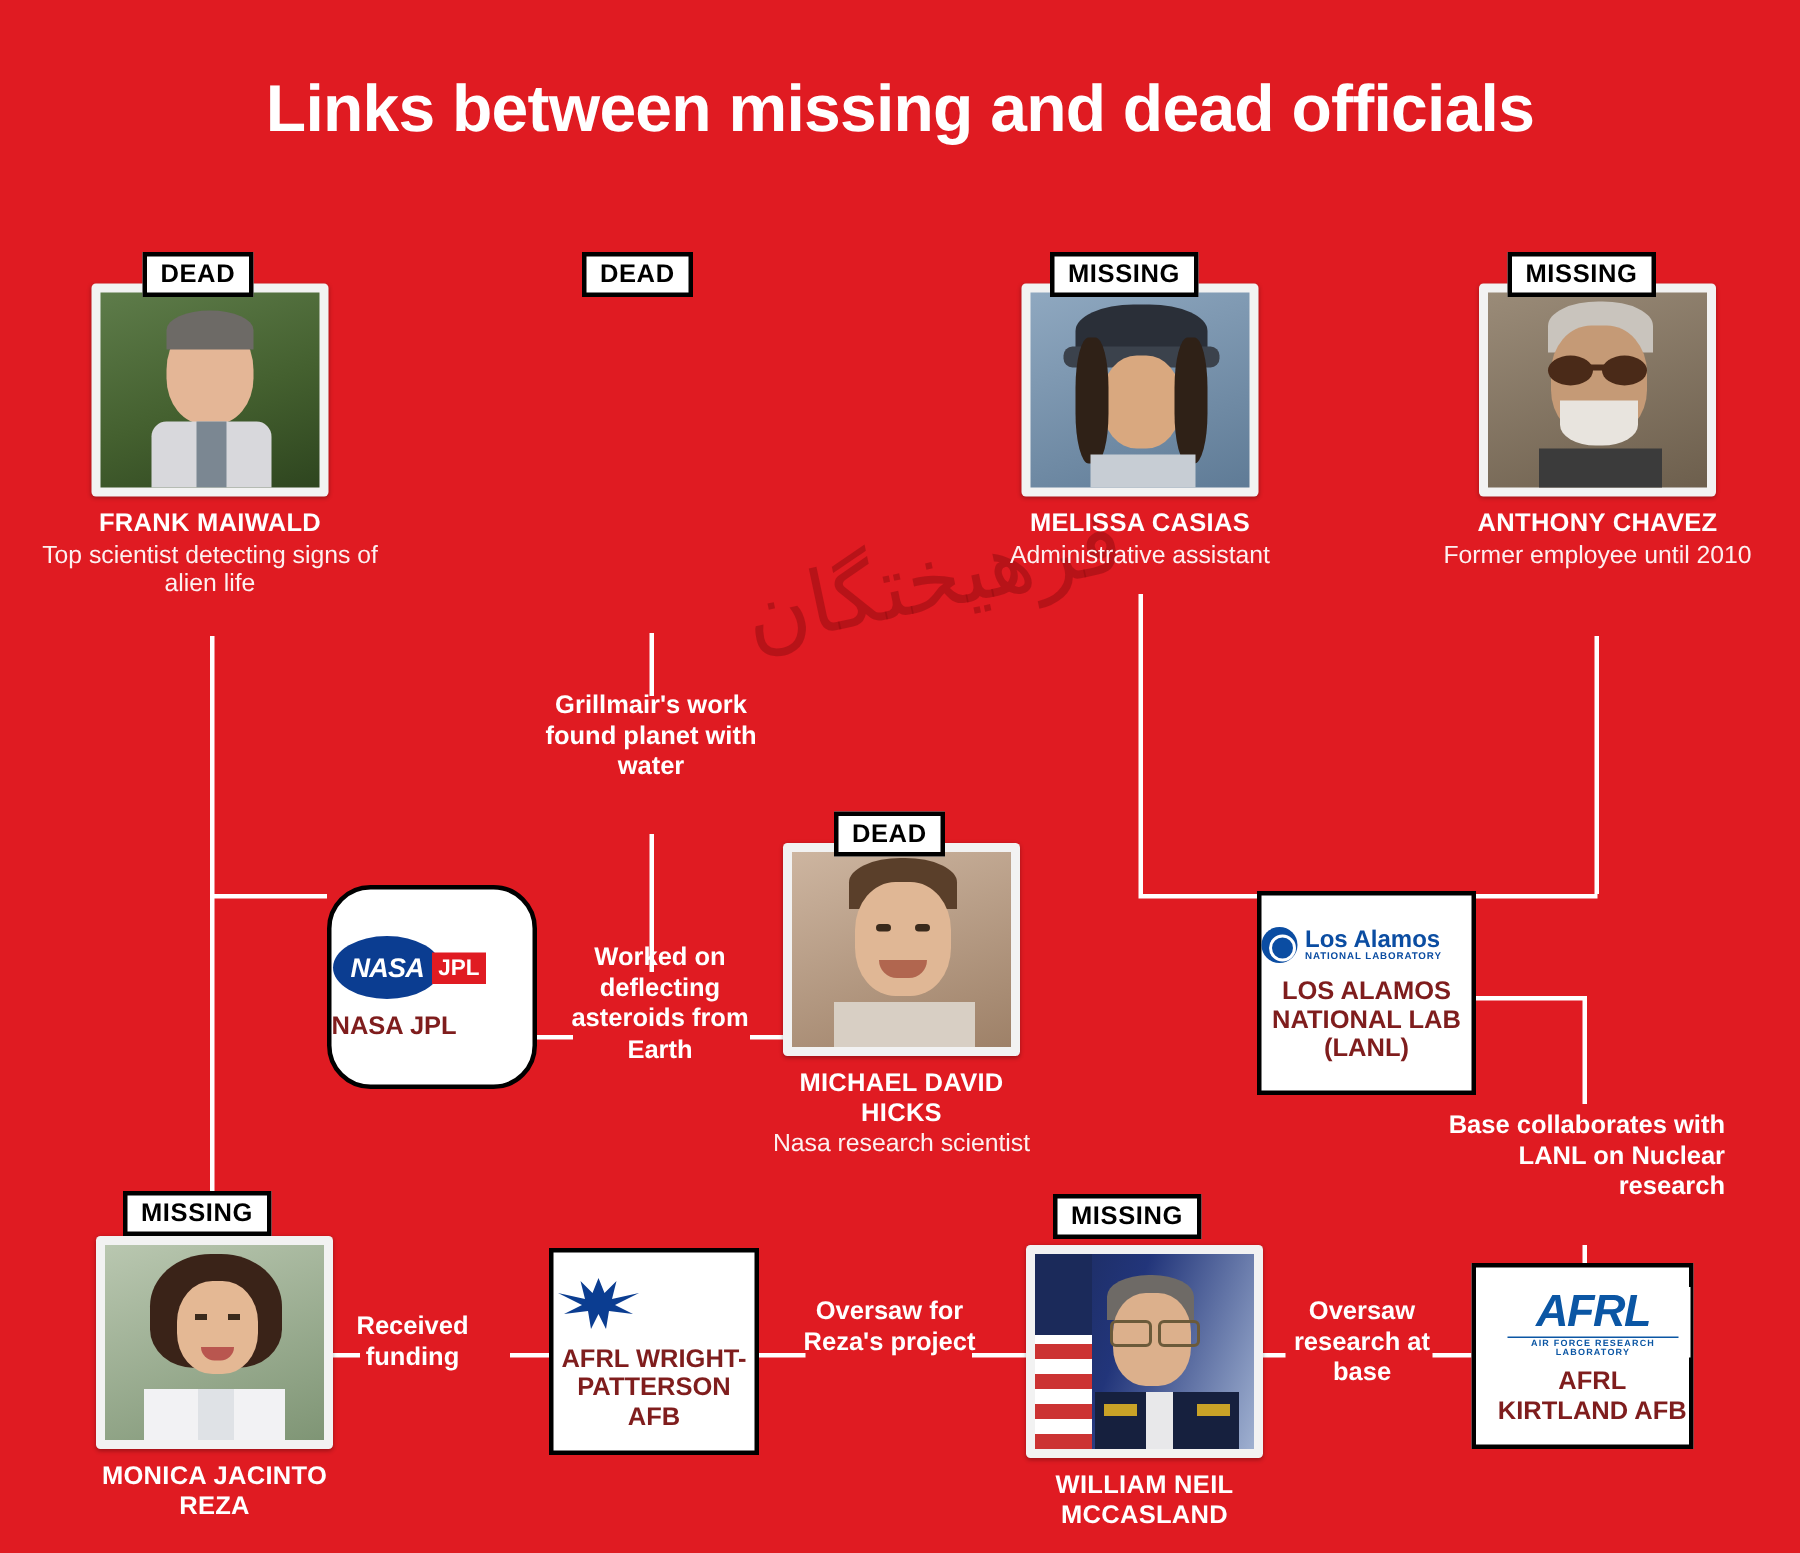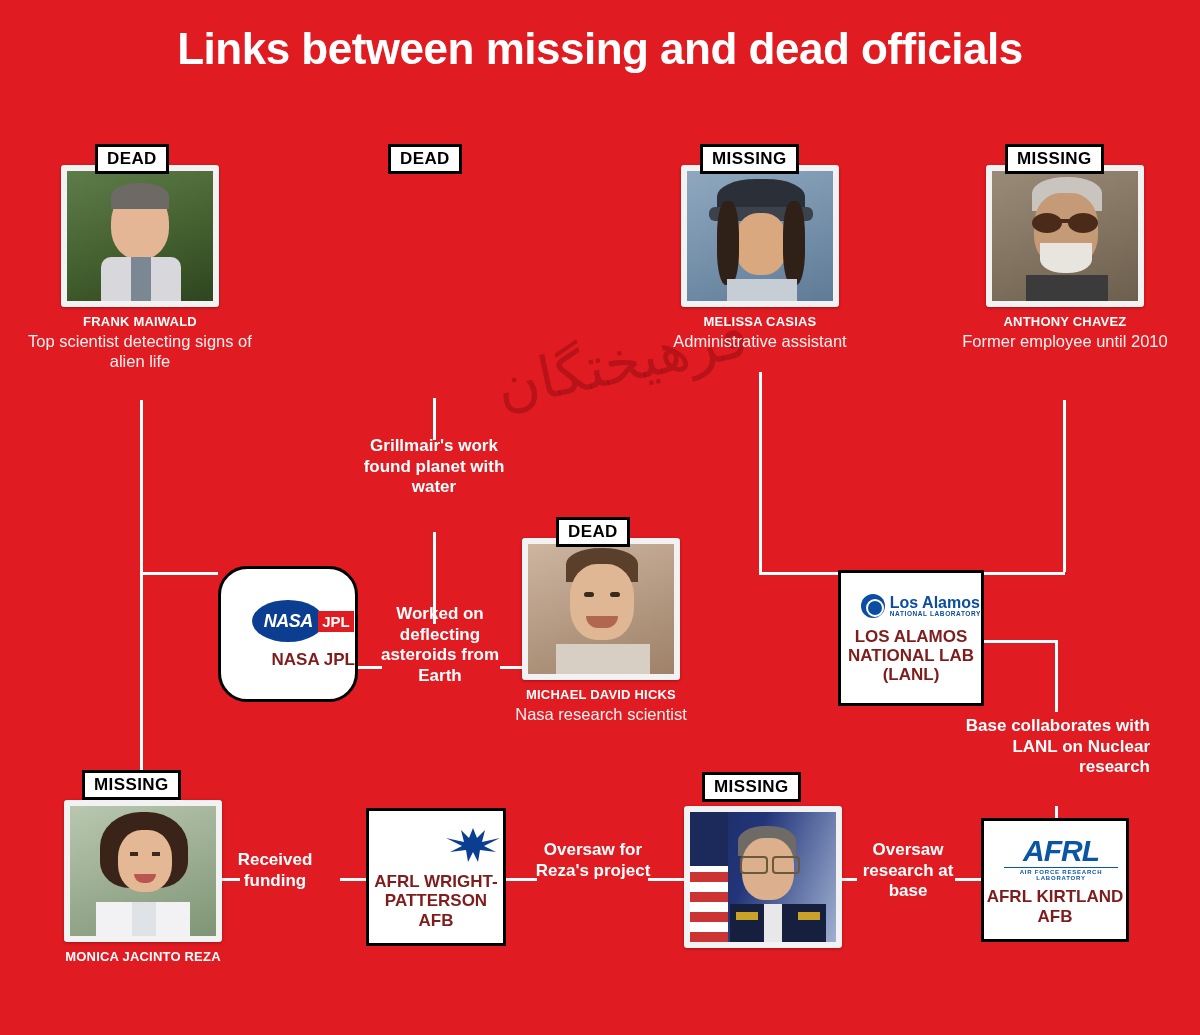--- a/index.html
+++ b/index.html
@@ -12,20 +12,21 @@
     background: #e01b22;
     font-family: "Liberation Sans", sans-serif;
     overflow: hidden;
     position: relative;
     color: #ffffff;
   }
   #stage {
     position: relative;
     width: 1200px;
     height: 809px;
+    margin-top: 24px;
   }
 
   
   .title {
     position: absolute;
     top: 26px;
     left: 0;
     width: 1200px;
     text-align: center;
     font-size: 44px;
@@ -72,21 +73,21 @@
     display: inline-block;
     line-height: 0;
   }
   .photo {
     display: block;
     overflow: hidden;
     position: relative;
   }
   .person-name {
     margin-top: 8px;
-    font-size: 13px;
+    font-size: 17px;
     font-weight: bold;
     line-height: 1.15;
     letter-spacing: .2px;
   }
   .person-role {
     margin-top: 2px;
     font-size: 16.5px;
     font-weight: normal;
     line-height: 1.2;
     color: #fdf0f0;
@@ -111,21 +112,21 @@
     position: absolute;
     background: #ffffff;
     border: 3px solid #000000;
     color: #000000;
     text-align: center;
     font-weight: bold;
     z-index: 4;
     box-sizing: border-box;
     display: flex;
     flex-direction: column;
-    align-items: flex-end;
+    align-items: flex-start;
     justify-content: center;
   }
   .org-label {
     font-size: 17px;
     line-height: 1.12;
     margin-top: 6px;
     color: #7f1d1d;
   }
 
   
@@ -426,26 +427,27 @@
           <div style="position:absolute; left:52px; top:26px; width:52px; height:62px; border-radius:42%; background:#dcb08c;"></div>
           <div style="position:absolute; left:50px; top:44px; width:24px; height:14px; border:2px solid #6b5a3a; border-radius:4px;"></div>
           <div style="position:absolute; left:82px; top:44px; width:24px; height:14px; border:2px solid #6b5a3a; border-radius:4px;"></div>
           <div style="position:absolute; left:40px; top:92px; width:96px; height:42px; background:#16203e;"></div>
           <div style="position:absolute; left:74px; top:92px; width:18px; height:42px; background:#e8e8ea;"></div>
           <div style="position:absolute; left:46px; top:100px; width:22px; height:8px; background:#c9a227;"></div>
           <div style="position:absolute; left:108px; top:100px; width:22px; height:8px; background:#c9a227;"></div>
         </div>
       </div>
     </div>
+    <div class="person-name">WILLIAM NEIL MCCASLAND</div>
   </div>
   <div class="badge" style="left:702px; top:772px;">MISSING</div>
 
   <div class="caption" style="left:848px; top:840px; width:120px;">Oversaw research at base</div>
 
-  <div class="org" style="left:981px; top:818px; width:148px; height:124px;">
+  <div class="org" style="left:981px; top:818px; width:148px; height:124px;padding-left:13px;">
     <div class="afrl-logo">
       <div class="afrl-word">AFRL</div>
       <div class="afrl-sub">AIR FORCE RESEARCH LABORATORY</div>
     </div>
     <div class="org-label">AFRL KIRTLAND AFB</div>
   </div>
 
 </div>
 
 </body></html>

